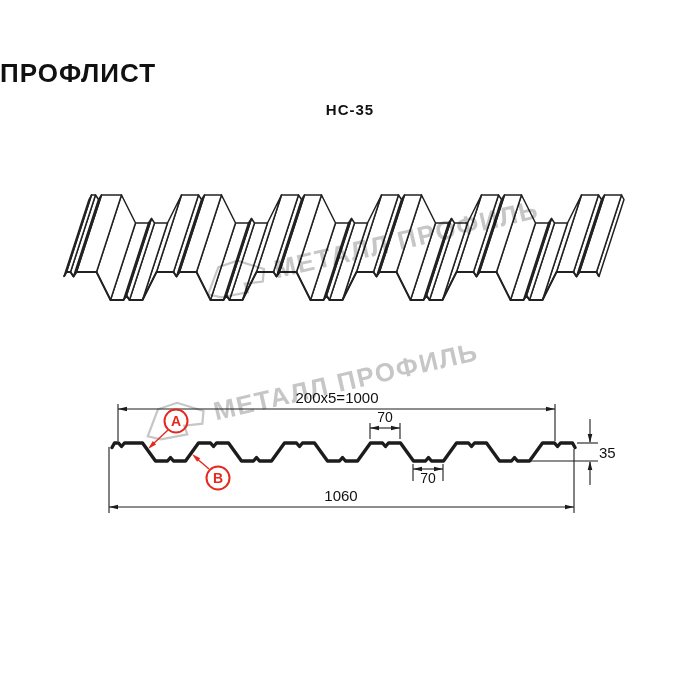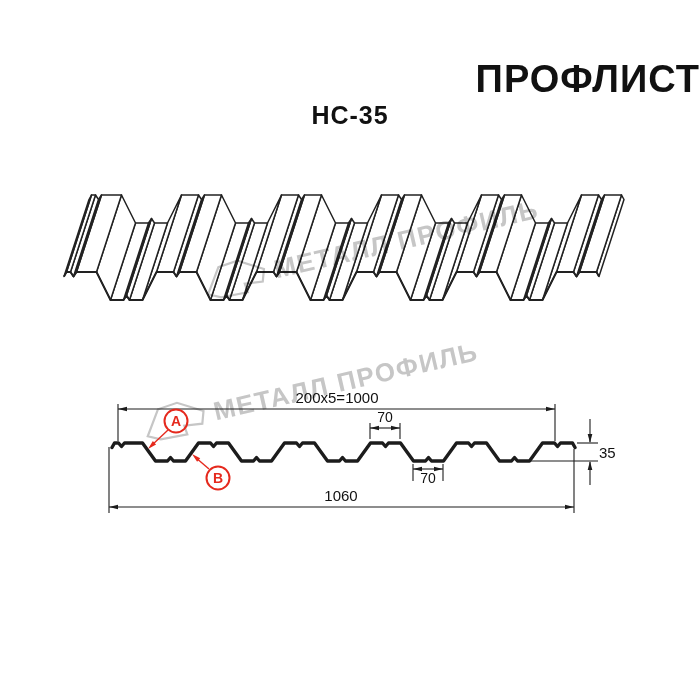--- a/index.html
+++ b/index.html
@@ -1,21 +1,21 @@
 <!DOCTYPE html>
 <html><head>
 <meta charset="utf-8">
 <style>
   html,body{margin:0;padding:0;background:#ffffff;}
   #page{position:relative;width:700px;height:700px;background:#ffffff;overflow:hidden;
         font-family:"Liberation Sans", sans-serif;}
-  .title{position:absolute;top:58px;left:0;width:700px;text-align:right;
-         font-size:38px;font-weight:700;letter-spacing:1px;color:#111;}
+  .title{position:absolute;top:58px;left:0;width:700px;text-align:left;
+         font-size:26px;font-weight:700;letter-spacing:1px;color:#111;}
   .subtitle{position:absolute;top:101px;left:0;width:700px;text-align:center;
-         font-size:25px;font-weight:700;letter-spacing:1px;color:#111;}
+         font-size:15px;font-weight:700;letter-spacing:1px;color:#111;}
   .footer{position:absolute;top:618px;left:0;width:700px;text-align:center;
          font-size:16px;font-weight:700;letter-spacing:0.4px;color:#1a1a1a;}
   svg{position:absolute;left:0;top:0;}
   .wm{mix-blend-mode:multiply;}
   .wm text{font-family:"Liberation Sans",sans-serif;font-weight:700;font-size:26px;letter-spacing:1.5px;}
   .dimtxt{font-family:"Liberation Sans",sans-serif;font-size:15px;fill:#111;}
   .dimtxt70{font-family:"Liberation Sans",sans-serif;font-size:14px;fill:#111;}
   .mkr{font-family:"Liberation Sans",sans-serif;font-size:14px;font-weight:700;}
 </style>
 </head>

